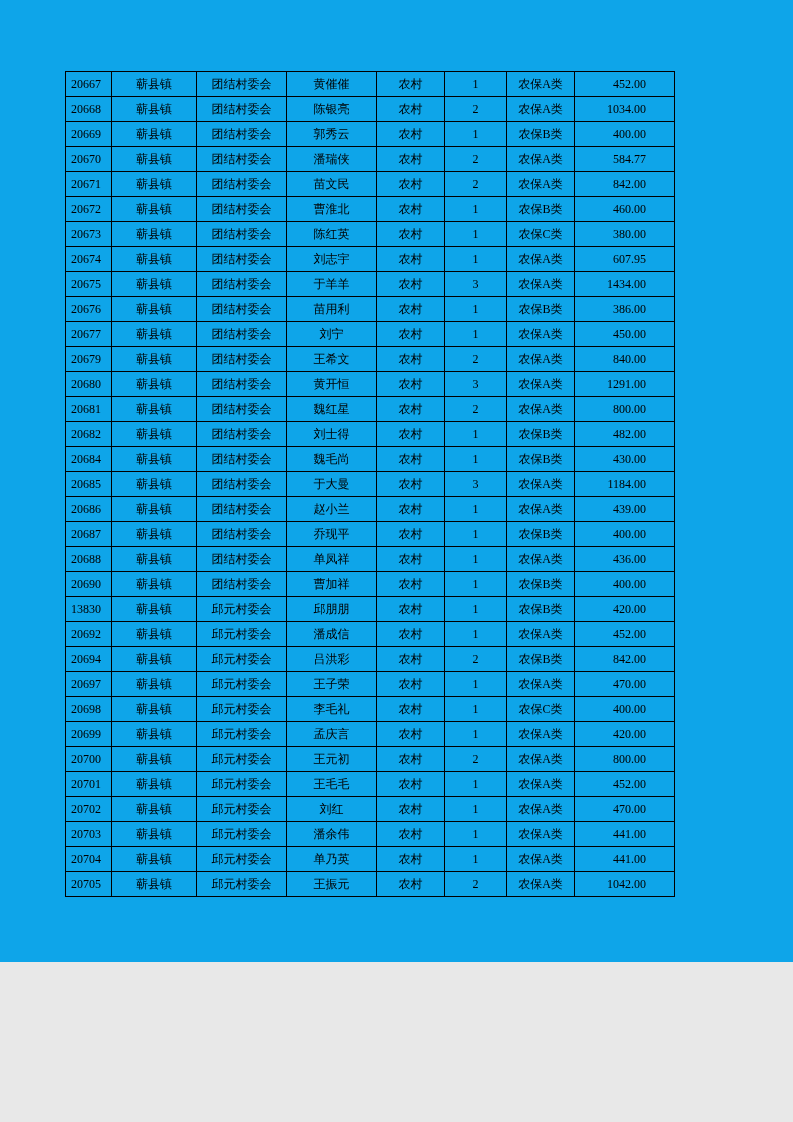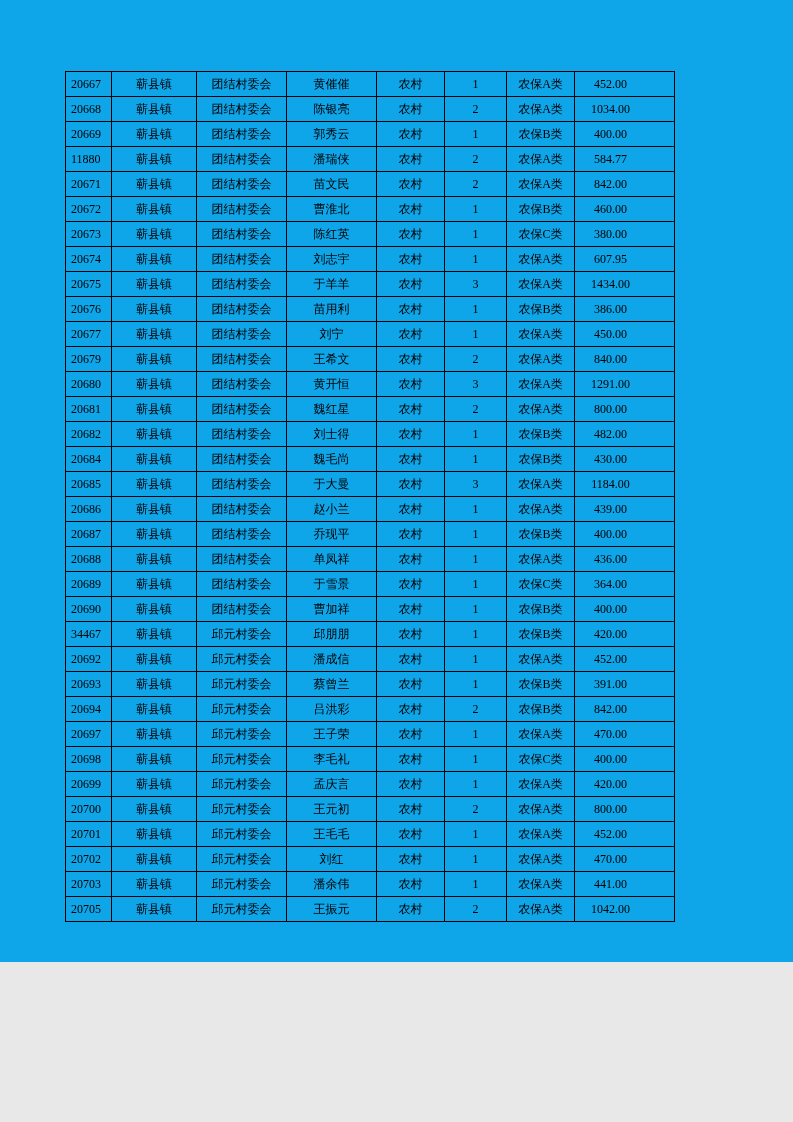--- a/index.html
+++ b/index.html
@@ -28,21 +28,21 @@
     text-align: center;
     white-space: nowrap;
     overflow: hidden;
     color: #000000;
   }
   table.records td.col-id {
     text-align: left;
     padding-left: 5px;
   }
   table.records td.col-amount {
-    text-align: center;
+    text-align: right;
     padding-right: 28px;
   }
 </style>
 </head>
 <body>
 
 <div class="page">
   <table class="records">
     <colgroup>
       <col style="width:46px">
@@ -79,21 +79,21 @@
           <td class="col-id">20669</td>
           <td class="col-town">蕲县镇</td>
           <td class="col-village">团结村委会</td>
           <td class="col-name">郭秀云</td>
           <td class="col-type">农村</td>
           <td class="col-count">1</td>
           <td class="col-category">农保B类</td>
           <td class="col-amount">400.00</td>
         </tr>
         <tr>
-          <td class="col-id">11880</td>
+          <td class="col-id">20670</td>
           <td class="col-town">蕲县镇</td>
           <td class="col-village">团结村委会</td>
           <td class="col-name">潘瑞侠</td>
           <td class="col-type">农村</td>
           <td class="col-count">2</td>
           <td class="col-category">农保A类</td>
           <td class="col-amount">584.77</td>
         </tr>
         <tr>
           <td class="col-id">20671</td>
@@ -249,68 +249,48 @@
           <td class="col-id">20688</td>
           <td class="col-town">蕲县镇</td>
           <td class="col-village">团结村委会</td>
           <td class="col-name">单凤祥</td>
           <td class="col-type">农村</td>
           <td class="col-count">1</td>
           <td class="col-category">农保A类</td>
           <td class="col-amount">436.00</td>
         </tr>
         <tr>
-          <td class="col-id">20689</td>
-          <td class="col-town">蕲县镇</td>
-          <td class="col-village">团结村委会</td>
-          <td class="col-name">于雪景</td>
-          <td class="col-type">农村</td>
-          <td class="col-count">1</td>
-          <td class="col-category">农保C类</td>
-          <td class="col-amount">364.00</td>
-        </tr>
-        <tr>
           <td class="col-id">20690</td>
           <td class="col-town">蕲县镇</td>
           <td class="col-village">团结村委会</td>
           <td class="col-name">曹加祥</td>
           <td class="col-type">农村</td>
           <td class="col-count">1</td>
           <td class="col-category">农保B类</td>
           <td class="col-amount">400.00</td>
         </tr>
         <tr>
-          <td class="col-id">34467</td>
+          <td class="col-id">13830</td>
           <td class="col-town">蕲县镇</td>
           <td class="col-village">邱元村委会</td>
           <td class="col-name">邱朋朋</td>
           <td class="col-type">农村</td>
           <td class="col-count">1</td>
           <td class="col-category">农保B类</td>
           <td class="col-amount">420.00</td>
         </tr>
         <tr>
           <td class="col-id">20692</td>
           <td class="col-town">蕲县镇</td>
           <td class="col-village">邱元村委会</td>
           <td class="col-name">潘成信</td>
           <td class="col-type">农村</td>
           <td class="col-count">1</td>
           <td class="col-category">农保A类</td>
           <td class="col-amount">452.00</td>
-        </tr>
-        <tr>
-          <td class="col-id">20693</td>
-          <td class="col-town">蕲县镇</td>
-          <td class="col-village">邱元村委会</td>
-          <td class="col-name">蔡曾兰</td>
-          <td class="col-type">农村</td>
-          <td class="col-count">1</td>
-          <td class="col-category">农保B类</td>
-          <td class="col-amount">391.00</td>
         </tr>
         <tr>
           <td class="col-id">20694</td>
           <td class="col-town">蕲县镇</td>
           <td class="col-village">邱元村委会</td>
           <td class="col-name">吕洪彩</td>
           <td class="col-type">农村</td>
           <td class="col-count">2</td>
           <td class="col-category">农保B类</td>
           <td class="col-amount">842.00</td>
@@ -373,20 +353,30 @@
           <td class="col-type">农村</td>
           <td class="col-count">1</td>
           <td class="col-category">农保A类</td>
           <td class="col-amount">470.00</td>
         </tr>
         <tr>
           <td class="col-id">20703</td>
           <td class="col-town">蕲县镇</td>
           <td class="col-village">邱元村委会</td>
           <td class="col-name">潘余伟</td>
+          <td class="col-type">农村</td>
+          <td class="col-count">1</td>
+          <td class="col-category">农保A类</td>
+          <td class="col-amount">441.00</td>
+        </tr>
+        <tr>
+          <td class="col-id">20704</td>
+          <td class="col-town">蕲县镇</td>
+          <td class="col-village">邱元村委会</td>
+          <td class="col-name">单乃英</td>
           <td class="col-type">农村</td>
           <td class="col-count">1</td>
           <td class="col-category">农保A类</td>
           <td class="col-amount">441.00</td>
         </tr>
         <tr>
           <td class="col-id">20705</td>
           <td class="col-town">蕲县镇</td>
           <td class="col-village">邱元村委会</td>
           <td class="col-name">王振元</td>

